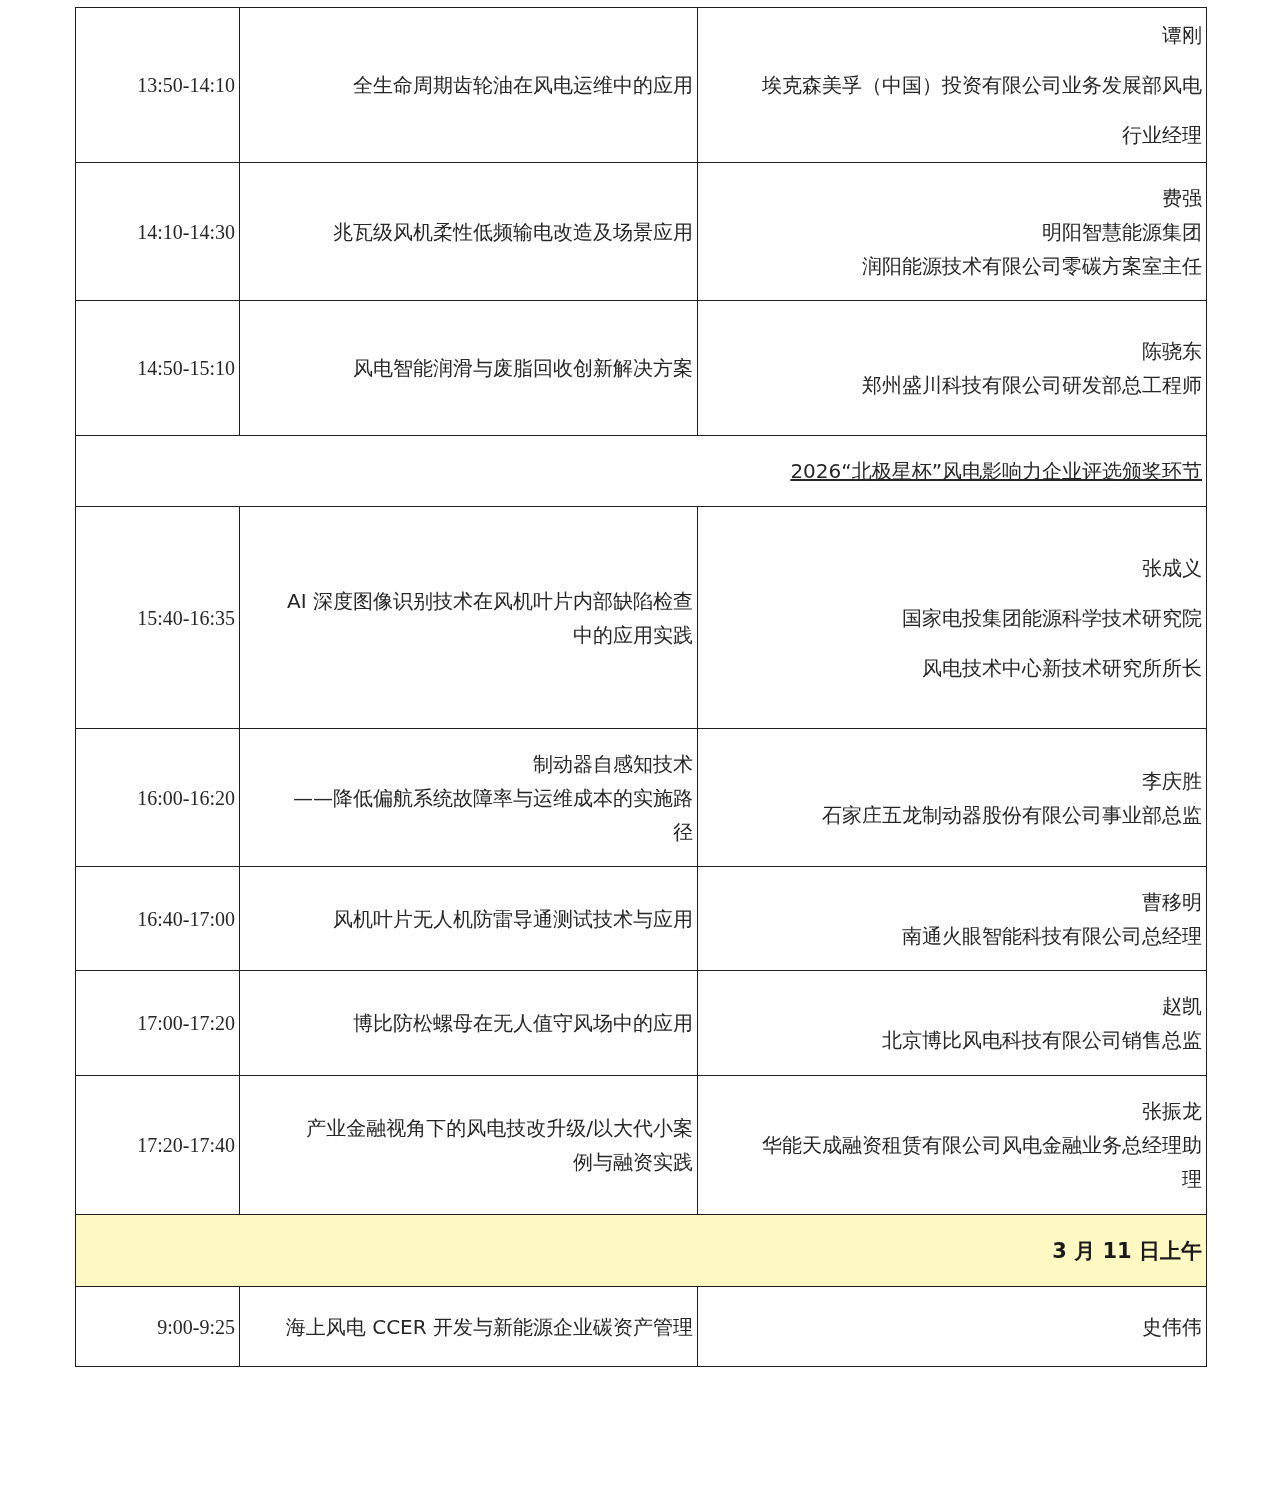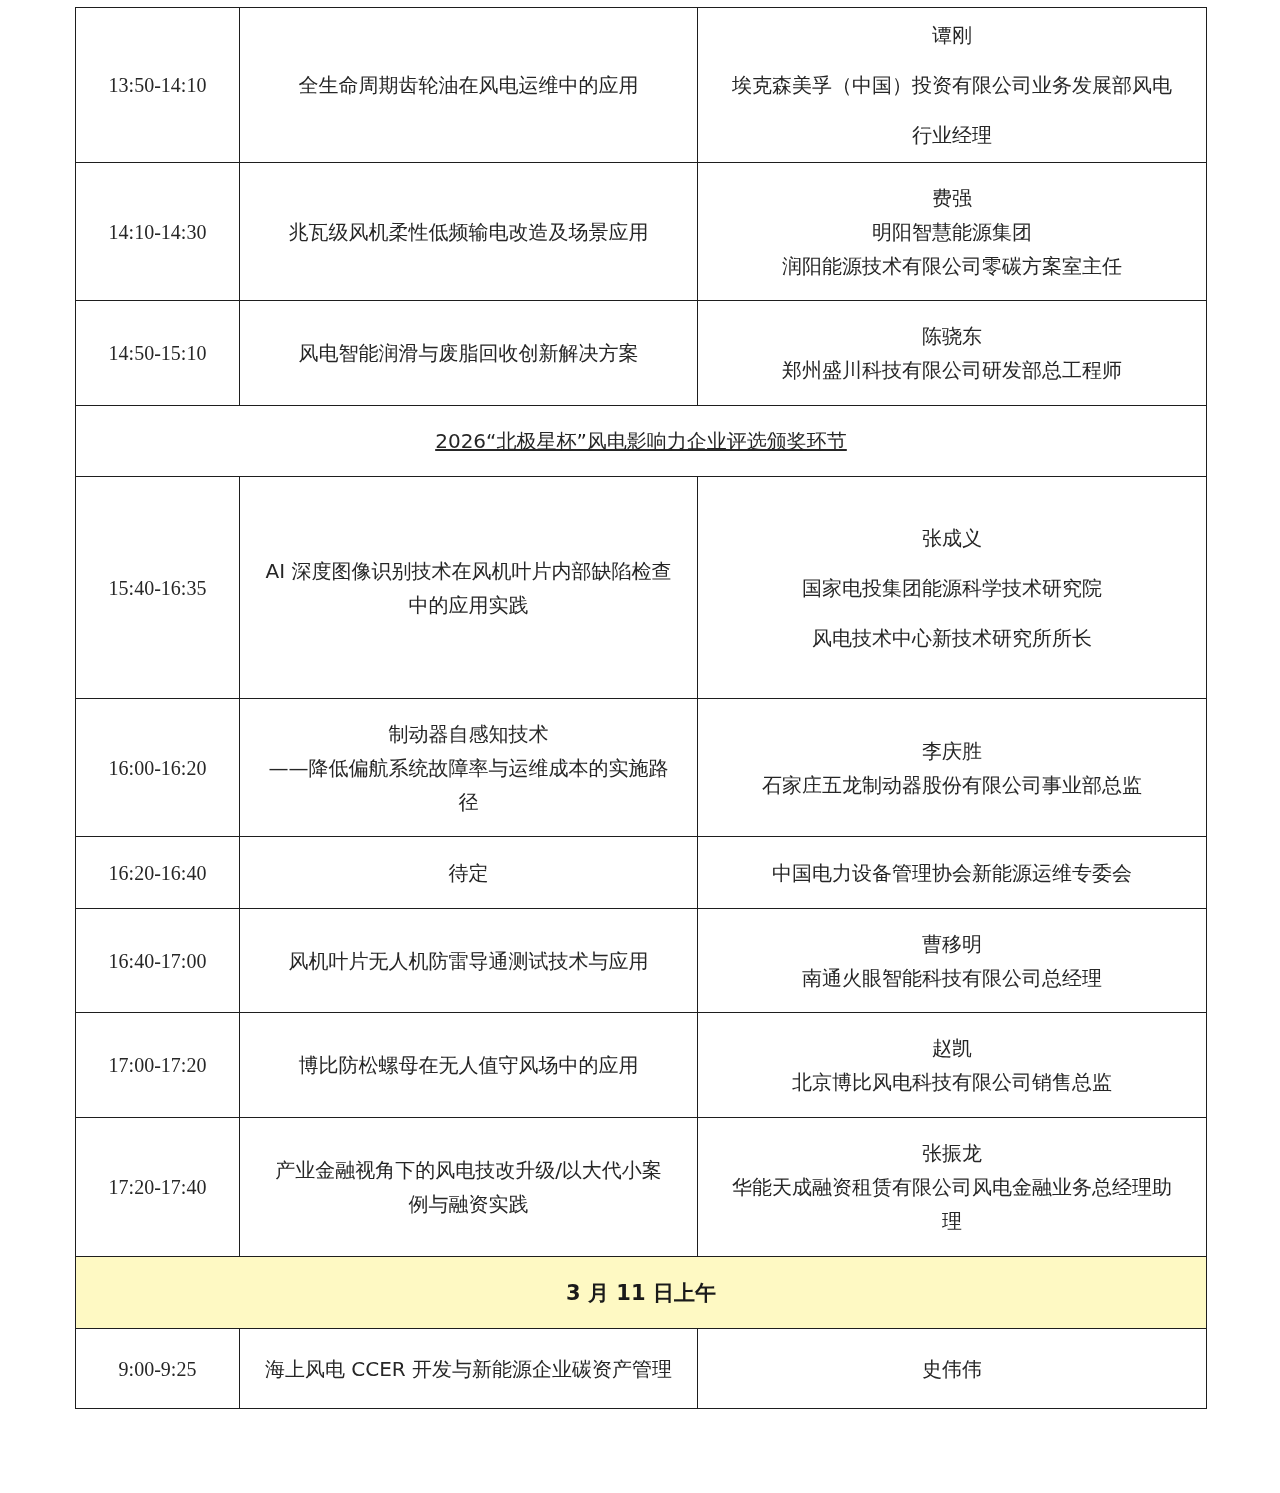--- a/index.html
+++ b/index.html
@@ -1,20 +1,20 @@
 <!DOCTYPE html>
 <html><head>
 <meta charset="utf-8">
 <style>
   html, body { margin: 0; padding: 0; background: #ffffff; }
   body { width: 1280px; height: 1493px; overflow: hidden; position: relative;
          font-family: "DejaVu Sans", "Liberation Sans", sans-serif; color: #222; }
   .agenda { position: absolute; left: 75px; top: 7px; width: 1130px;
             border-collapse: collapse; table-layout: fixed; }
-  .agenda td { border: 1.5px solid #1e1e1e; text-align: center; vertical-align: middle;
+  .agenda td { border: 1.5px solid #1e1e1e; text-align: right; vertical-align: middle;
                padding: 0 4px; font-size: 20px; line-height: 34px; color: #262626; }
   .agenda td.time { width: 155px; font-family: Liberation Serif, serif; font-size: 20px; }
   .agenda td.topic { width: 449px; }
   .agenda td.speaker { width: 500px; }
   .agenda tr.section td { font-size: 20px; text-decoration: underline; }
   .agenda tr.day-header td { background: #fef9c3; font-weight: bold; font-size: 21px; color: #1a1a1a; }
   .line { display: block; }
   .gap .line + .line { margin-top: 16px; }
 </style>
 </head>
@@ -37,21 +37,21 @@
         <td class="time">14:10-14:30</td>
         <td class="topic">
           <span class="line">兆瓦级风机柔性低频输电改造及场景应用</span>
         </td>
         <td class="speaker">
           <span class="line">费强</span>
           <span class="line">明阳智慧能源集团</span>
           <span class="line">润阳能源技术有限公司零碳方案室主任</span>
         </td>
       </tr>
-      <tr style="height: 105px;">
+      <tr style="height: 135px;">
         <td class="time">14:50-15:10</td>
         <td class="topic">
           <span class="line">风电智能润滑与废脂回收创新解决方案</span>
         </td>
         <td class="speaker">
           <span class="line">陈骁东</span>
           <span class="line">郑州盛川科技有限公司研发部总工程师</span>
         </td>
       </tr>
       <tr class="section" style="height: 71px;">
@@ -72,29 +72,20 @@
       <tr style="height: 138px;">
         <td class="time">16:00-16:20</td>
         <td class="topic">
           <span class="line">制动器自感知技术</span>
           <span class="line">——降低偏航系统故障率与运维成本的实施路</span>
           <span class="line">径</span>
         </td>
         <td class="speaker">
           <span class="line">李庆胜</span>
           <span class="line">石家庄五龙制动器股份有限公司事业部总监</span>
-        </td>
-      </tr>
-      <tr style="height: 72px;">
-        <td class="time">16:20-16:40</td>
-        <td class="topic">
-          <span class="line">待定</span>
-        </td>
-        <td class="speaker">
-          <span class="line">中国电力设备管理协会新能源运维专委会</span>
         </td>
       </tr>
       <tr style="height: 104px;">
         <td class="time">16:40-17:00</td>
         <td class="topic">
           <span class="line">风机叶片无人机防雷导通测试技术与应用</span>
         </td>
         <td class="speaker">
           <span class="line">曹移明</span>
           <span class="line">南通火眼智能科技有限公司总经理</span>

